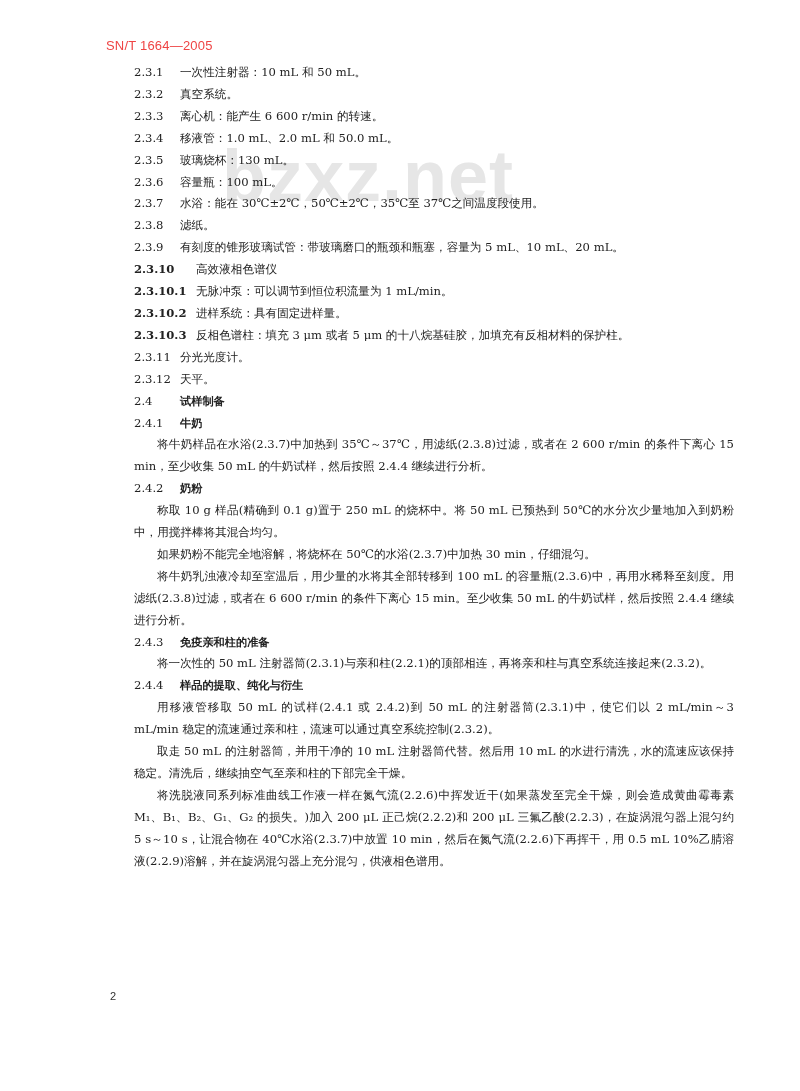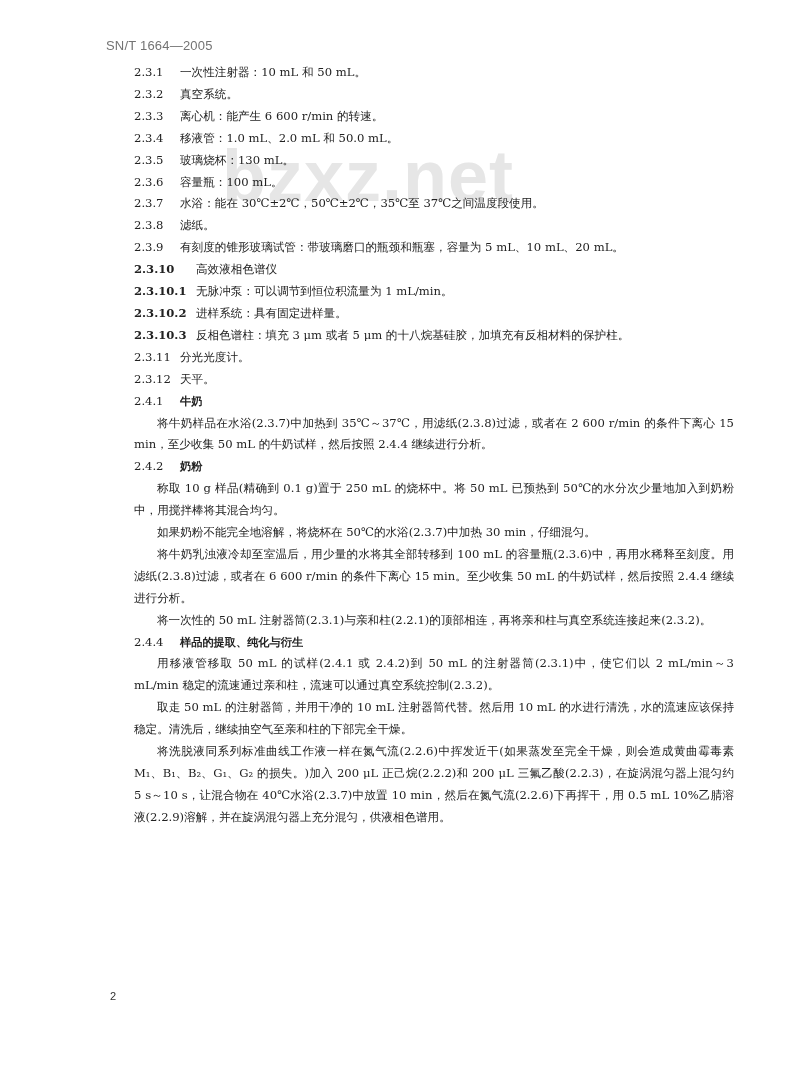--- a/index.html
+++ b/index.html
@@ -4,21 +4,21 @@
 <style>
   html, body { margin: 0; padding: 0; background: #ffffff; }
   body {
     width: 800px; height: 1091px; position: relative; overflow: hidden;
     font-family: "DejaVu Serif", "Liberation Serif", serif;
     color: #222222;
   }
   .page-header {
     position: absolute; left: 106px; top: 38px;
     font-family: "Liberation Sans", "DejaVu Sans", sans-serif;
-    font-size: 13px; color: #737373; letter-spacing: 0.2px;
+    font-size: 13px; color: #ef4444; letter-spacing: 0.2px;
   }
   .watermark {
     position: absolute; left: 222px; top: 140px;
     font-family: "Liberation Sans", "DejaVu Sans", sans-serif;
     font-weight: bold; font-size: 72px; color: #e6e6e6;
     letter-spacing: 1px; line-height: 1; z-index: 0; user-select: none; text-align: right;
   }
   .content {
     position: absolute; left: 106px; top: 62px; width: 600px; z-index: 1;
     font-size: 11.6px; line-height: 21.9px; margin-left: 28px;
@@ -53,29 +53,31 @@
   <div class="line"><span class="num">2.3.7</span><span>水浴：能在 30℃±2℃，50℃±2℃，35℃至 37℃之间温度段使用。</span></div>
   <div class="line"><span class="num">2.3.8</span><span>滤纸。</span></div>
   <div class="line"><span class="num">2.3.9</span><span>有刻度的锥形玻璃试管：带玻璃磨口的瓶颈和瓶塞，容量为 5 mL、10 mL、20 mL。</span></div>
   <div class="line"><span class="num long">2.3.10</span><span>高效液相色谱仪</span></div>
   <div class="line"><span class="num long">2.3.10.1</span><span>无脉冲泵：可以调节到恒位积流量为 1 mL/min。</span></div>
   <div class="line"><span class="num long">2.3.10.2</span><span>进样系统：具有固定进样量。</span></div>
   <div class="line"><span class="num long">2.3.10.3</span><span>反相色谱柱：填充 3 μm 或者 5 μm 的十八烷基硅胶，加填充有反相材料的保护柱。</span></div>
   <div class="line"><span class="num">2.3.11</span><span>分光光度计。</span></div>
   <div class="line"><span class="num">2.3.12</span><span>天平。</span></div>
 
+  <div class="line heading"><span class="num">2.4</span><span>试样制备</span></div>
 
   <div class="line heading"><span class="num">2.4.1</span><span>牛奶</span></div>
   <div class="para">将牛奶样品在水浴(2.3.7)中加热到 35℃～37℃，用滤纸(2.3.8)过滤，或者在 2 600 r/min 的条件下离心 15 min，至少收集 50 mL 的牛奶试样，然后按照 2.4.4 继续进行分析。</div>
 
   <div class="line heading"><span class="num">2.4.2</span><span>奶粉</span></div>
   <div class="para">称取 10 g 样品(精确到 0.1 g)置于 250 mL 的烧杯中。将 50 mL 已预热到 50℃的水分次少量地加入到奶粉中，用搅拌棒将其混合均匀。</div>
   <div class="para">如果奶粉不能完全地溶解，将烧杯在 50℃的水浴(2.3.7)中加热 30 min，仔细混匀。</div>
   <div class="para">将牛奶乳浊液冷却至室温后，用少量的水将其全部转移到 100 mL 的容量瓶(2.3.6)中，再用水稀释至刻度。用滤纸(2.3.8)过滤，或者在 6 600 r/min 的条件下离心 15 min。至少收集 50 mL 的牛奶试样，然后按照 2.4.4 继续进行分析。</div>
 
+  <div class="line heading"><span class="num">2.4.3</span><span>免疫亲和柱的准备</span></div>
   <div class="para">将一次性的 50 mL 注射器筒(2.3.1)与亲和柱(2.2.1)的顶部相连，再将亲和柱与真空系统连接起来(2.3.2)。</div>
 
   <div class="line heading"><span class="num">2.4.4</span><span>样品的提取、纯化与衍生</span></div>
   <div class="para">用移液管移取 50 mL 的试样(2.4.1 或 2.4.2)到 50 mL 的注射器筒(2.3.1)中，使它们以 2 mL/min～3 mL/min 稳定的流速通过亲和柱，流速可以通过真空系统控制(2.3.2)。</div>
   <div class="para">取走 50 mL 的注射器筒，并用干净的 10 mL 注射器筒代替。然后用 10 mL 的水进行清洗，水的流速应该保持稳定。清洗后，继续抽空气至亲和柱的下部完全干燥。</div>
   <div class="para">将洗脱液同系列标准曲线工作液一样在氮气流(2.2.6)中挥发近干(如果蒸发至完全干燥，则会造成黄曲霉毒素 M₁、B₁、B₂、G₁、G₂ 的损失。)加入 200 μL 正己烷(2.2.2)和 200 μL 三氟乙酸(2.2.3)，在旋涡混匀器上混匀约 5 s～10 s，让混合物在 40℃水浴(2.3.7)中放置 10 min，然后在氮气流(2.2.6)下再挥干，用 0.5 mL 10%乙腈溶液(2.2.9)溶解，并在旋涡混匀器上充分混匀，供液相色谱用。</div>
 </div>
 
 <div class="page-number">2</div>
 

